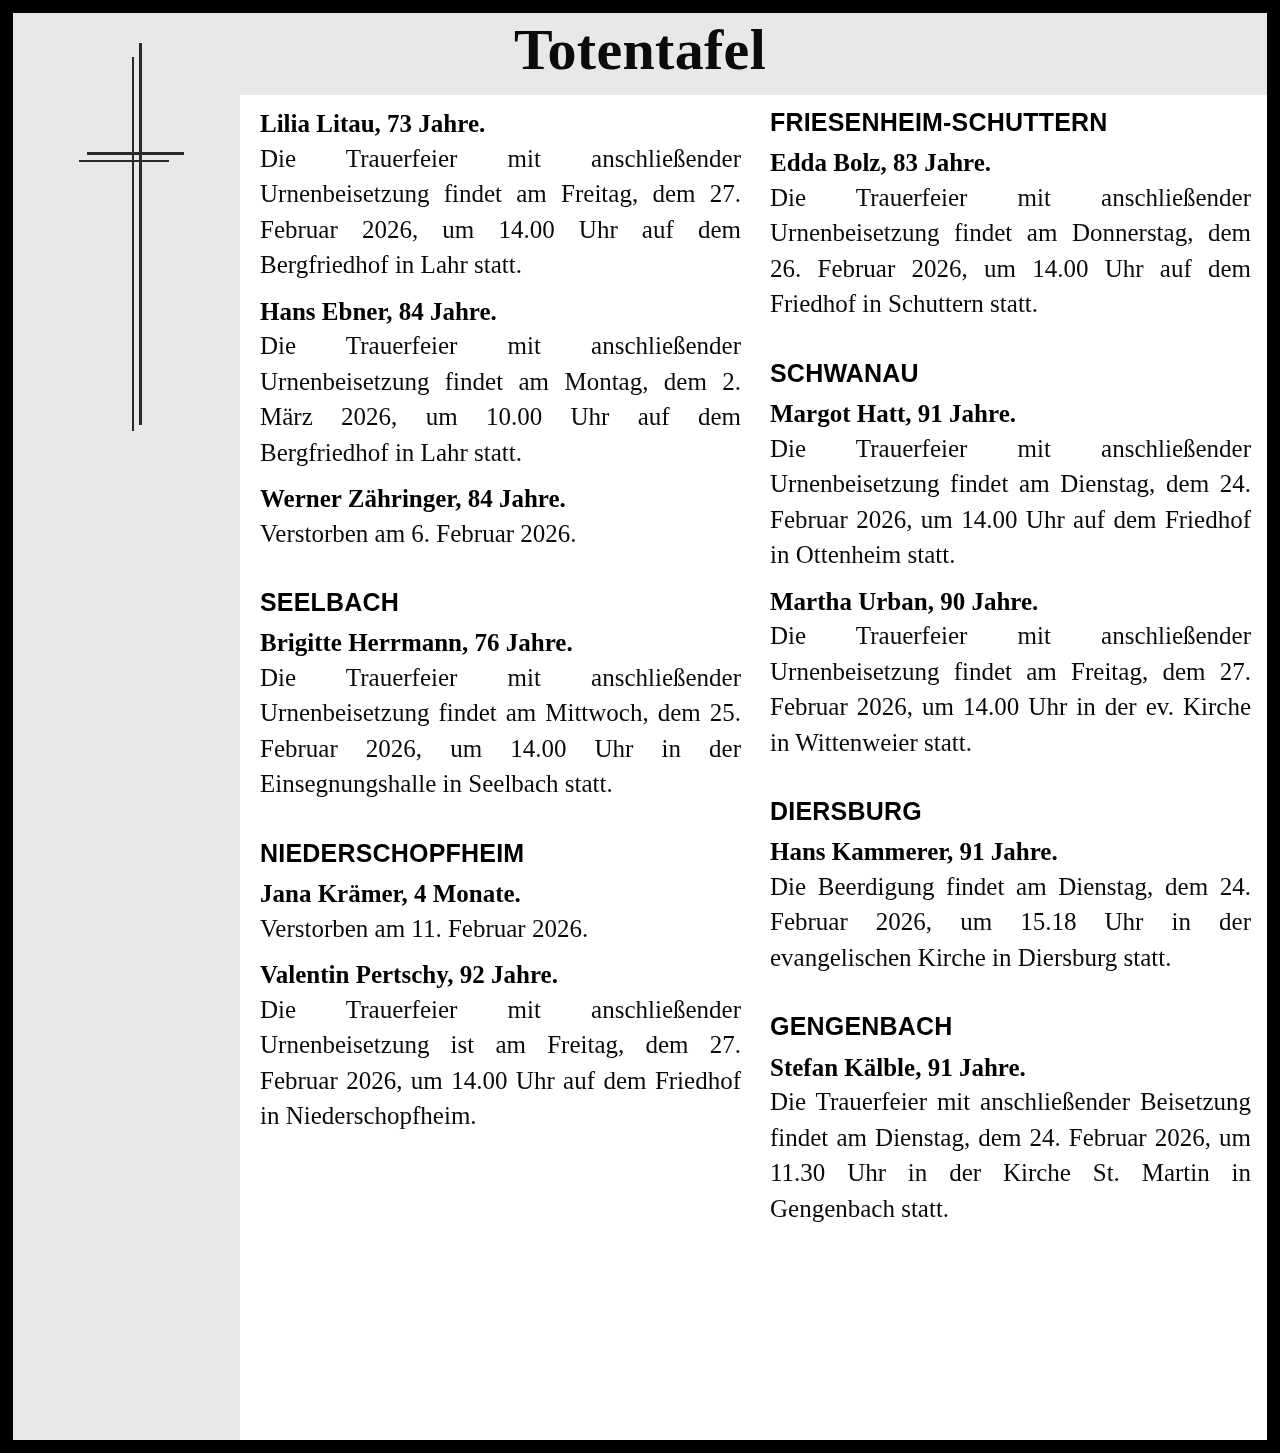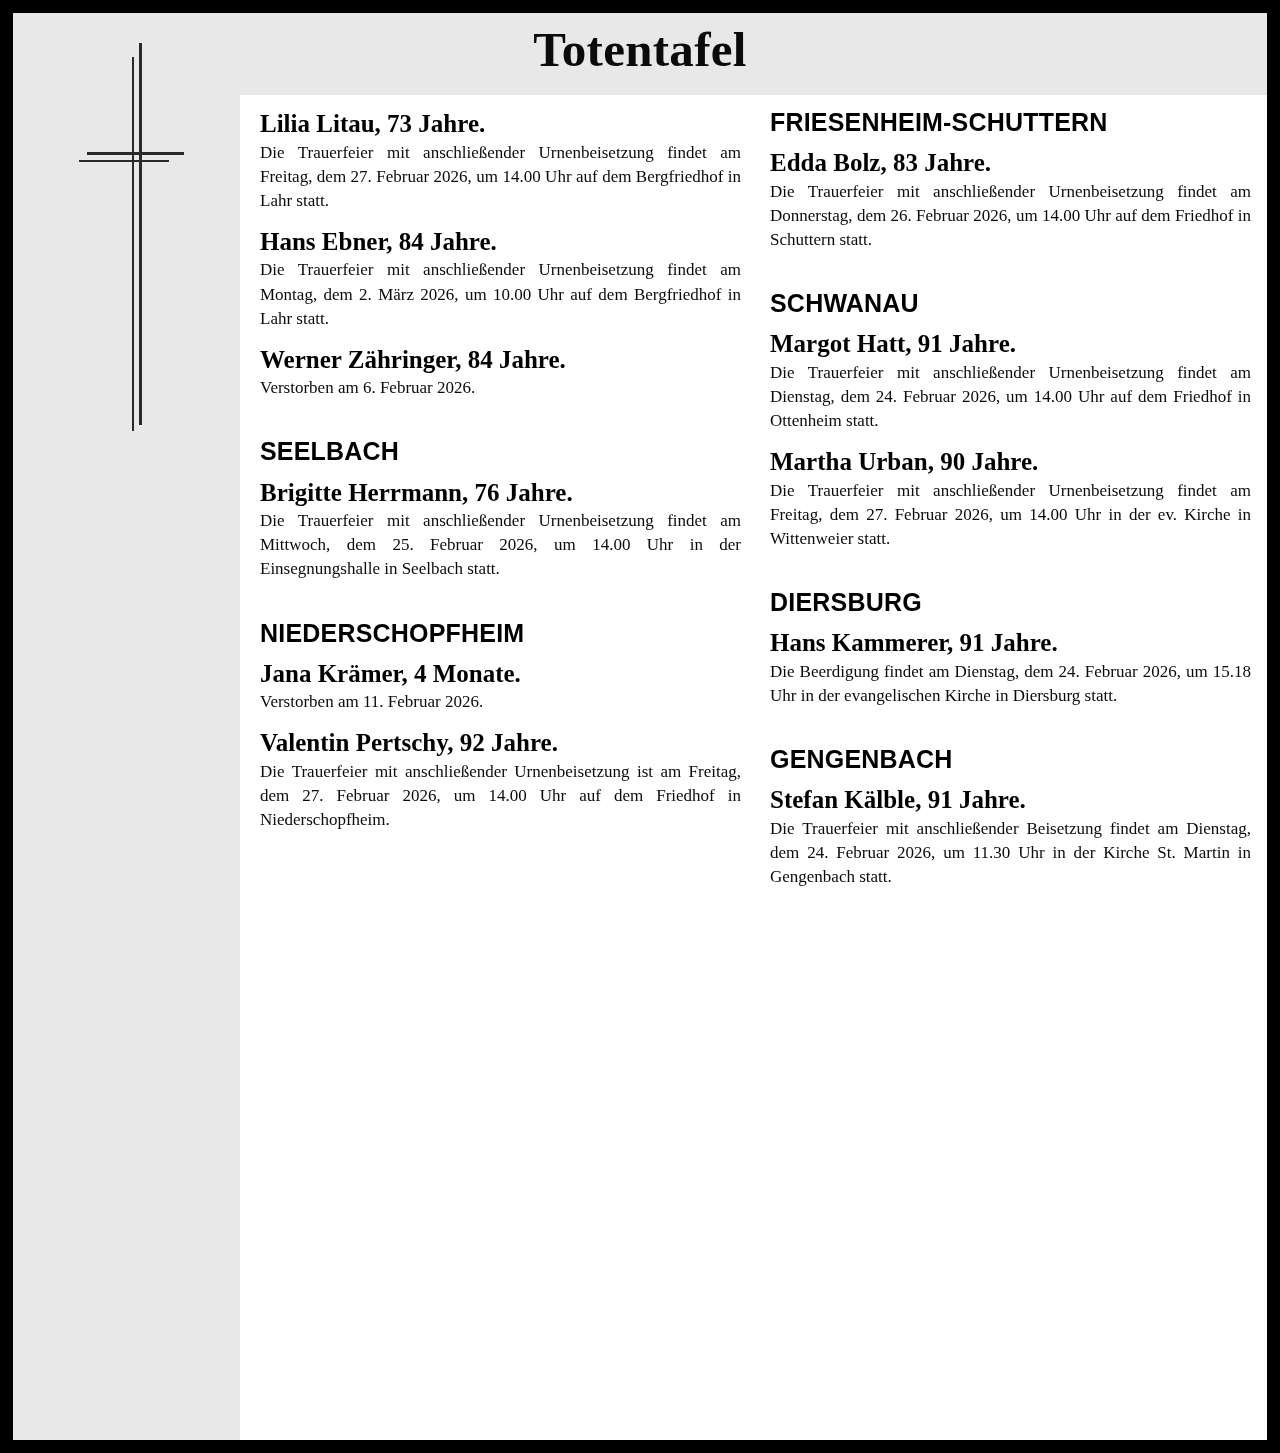--- a/index.html
+++ b/index.html
@@ -43,21 +43,21 @@
     background: #e8e8e8;
   }
 
   #page-title {
     position: absolute;
     left: 0;
     top: 6px;
     width: 1254px;
     text-align: center;
     font-family: "Liberation Serif", serif;
-    font-size: 49px;
+    font-size: 58px;
     font-weight: 700;
     color: #0b0b0b;
     letter-spacing: 0.3px;
     line-height: 62px;
   }
 
   
   #cross-icon {
     position: absolute;
     left: 60px;
@@ -122,21 +122,21 @@
     font-family: "Liberation Serif", serif;
     font-size: 25px;
     font-weight: 700;
     color: #000000;
     line-height: 1.18;
     margin: 0 0 2px 0;
   }
 
   .entry-text {
     font-family: "Liberation Serif", serif;
-    font-size: 17px;
+    font-size: 25px;
     font-weight: 400;
     color: #0a0a0a;
     line-height: 1.42;
     text-align: justify;
     text-justify: inter-word;
     margin: 0;
     hyphens: none;
   }
   .entry-text.nojustify {
     text-align: left;

